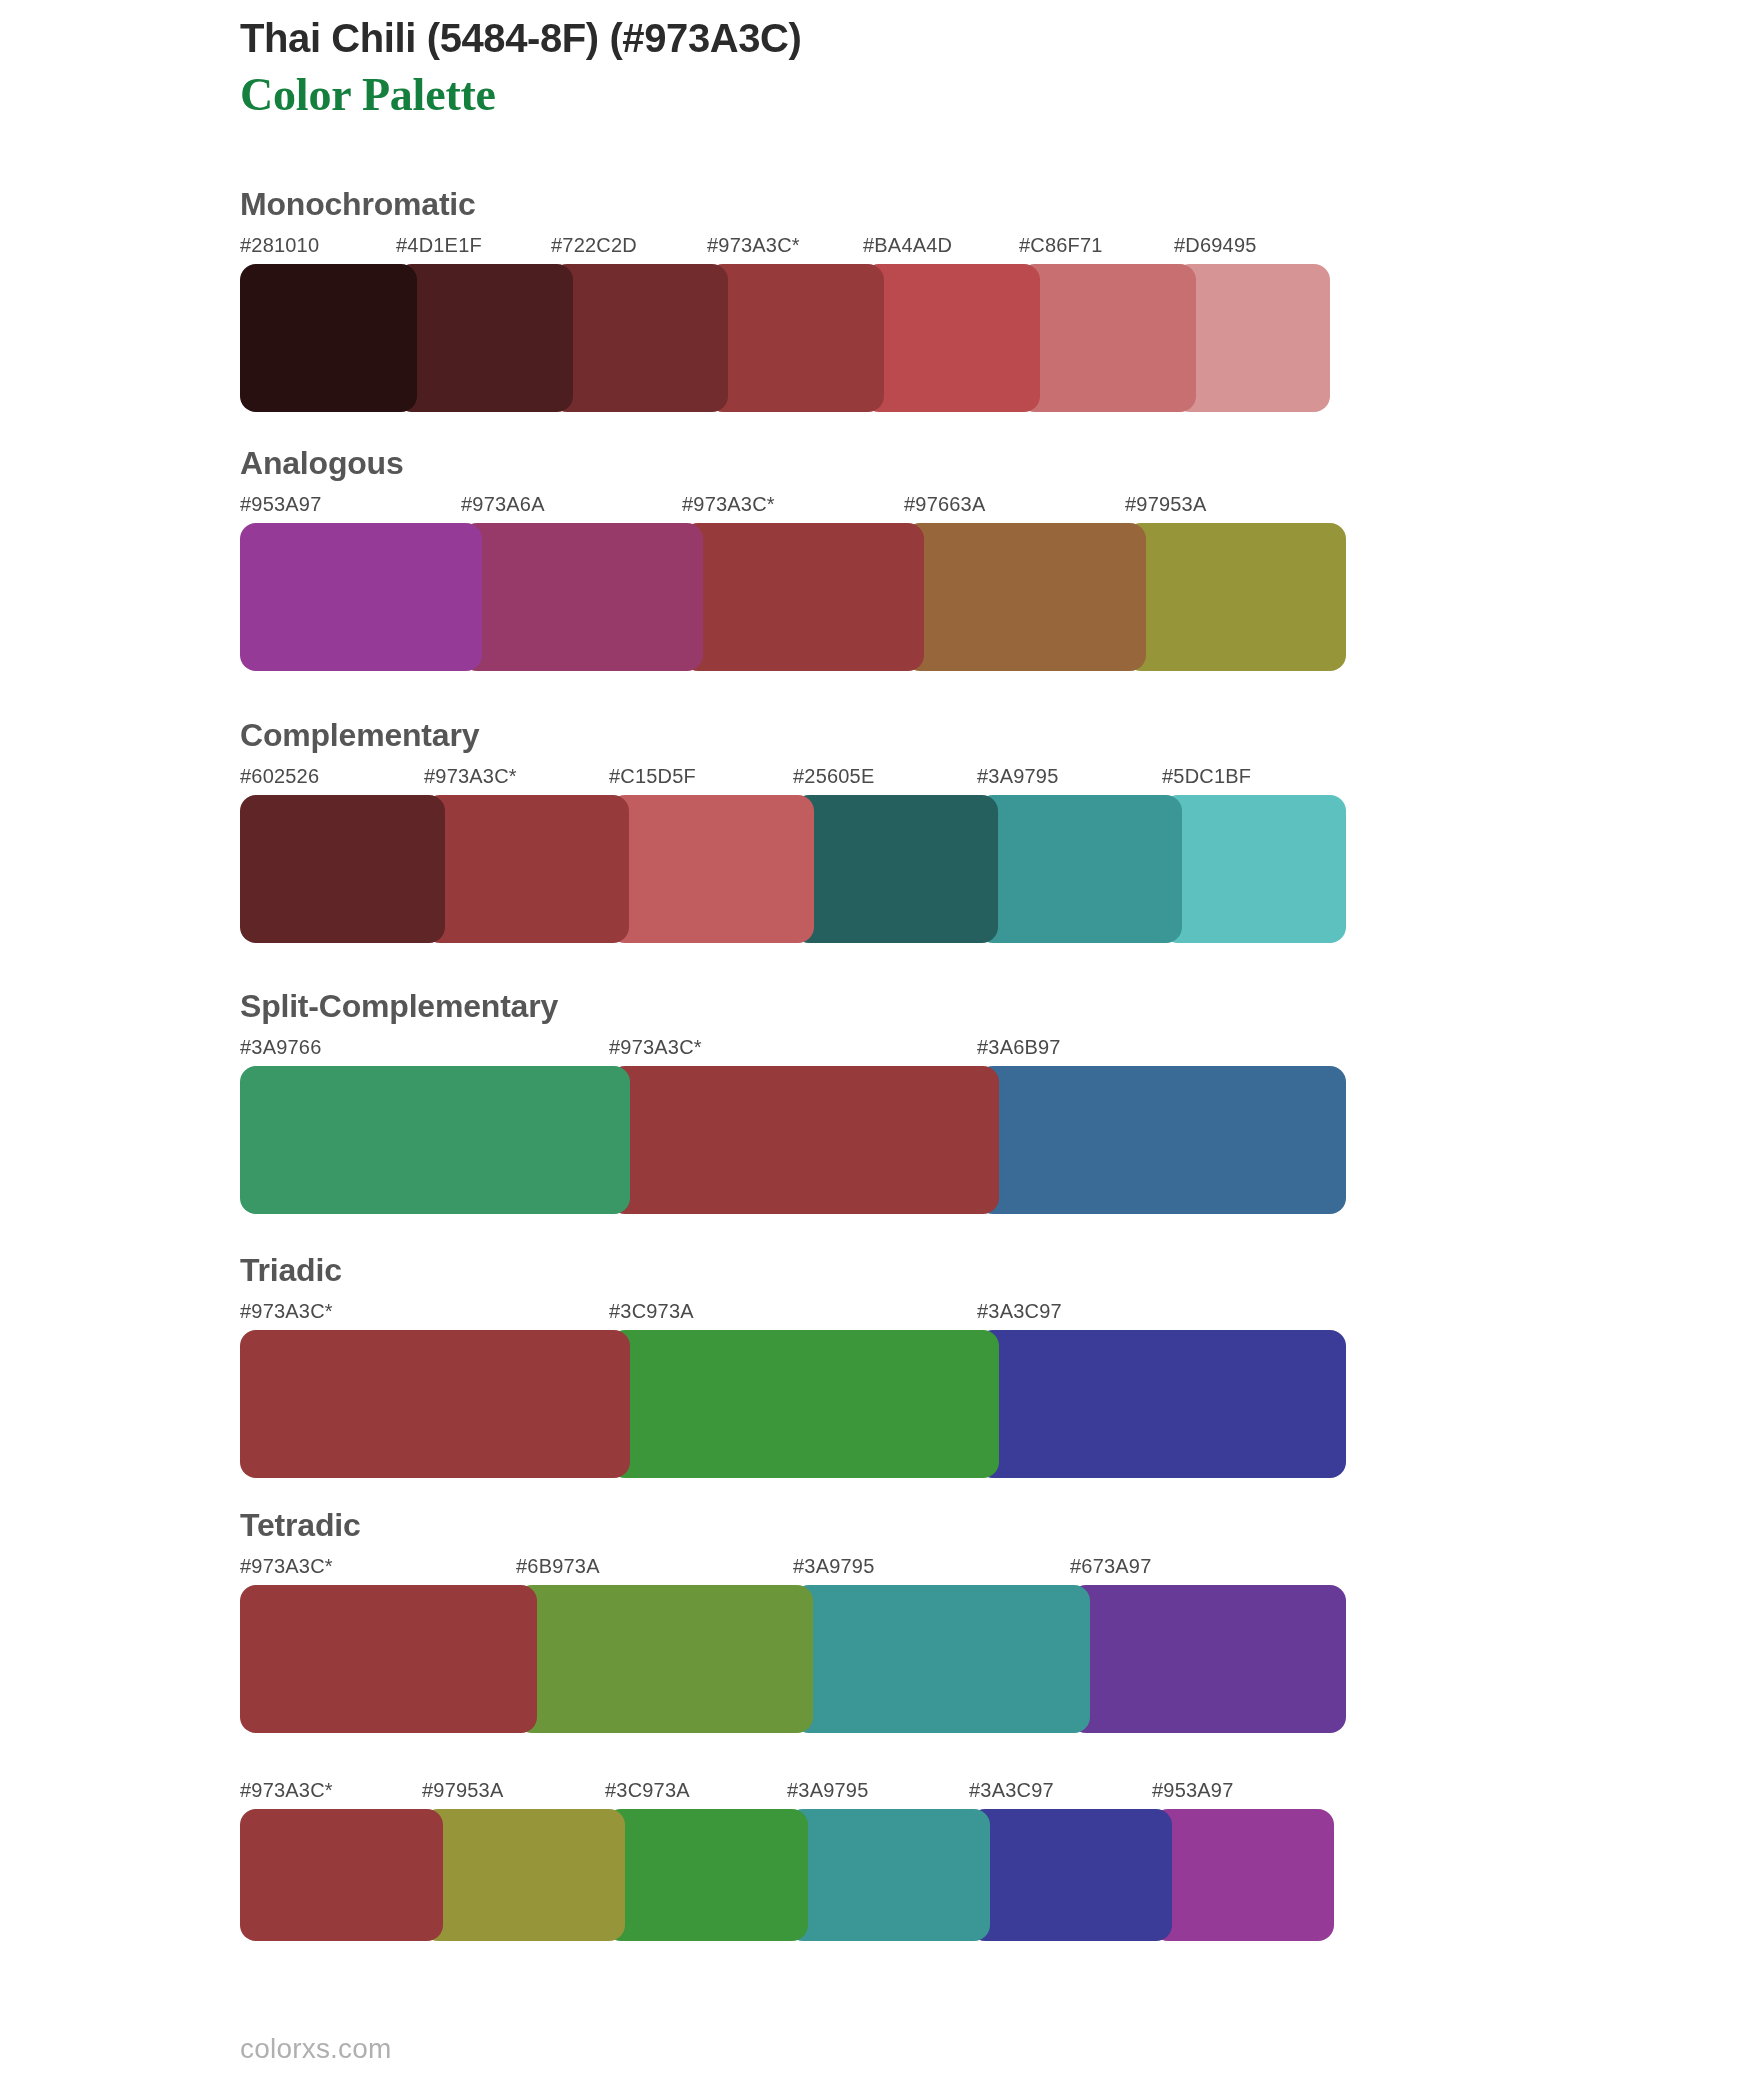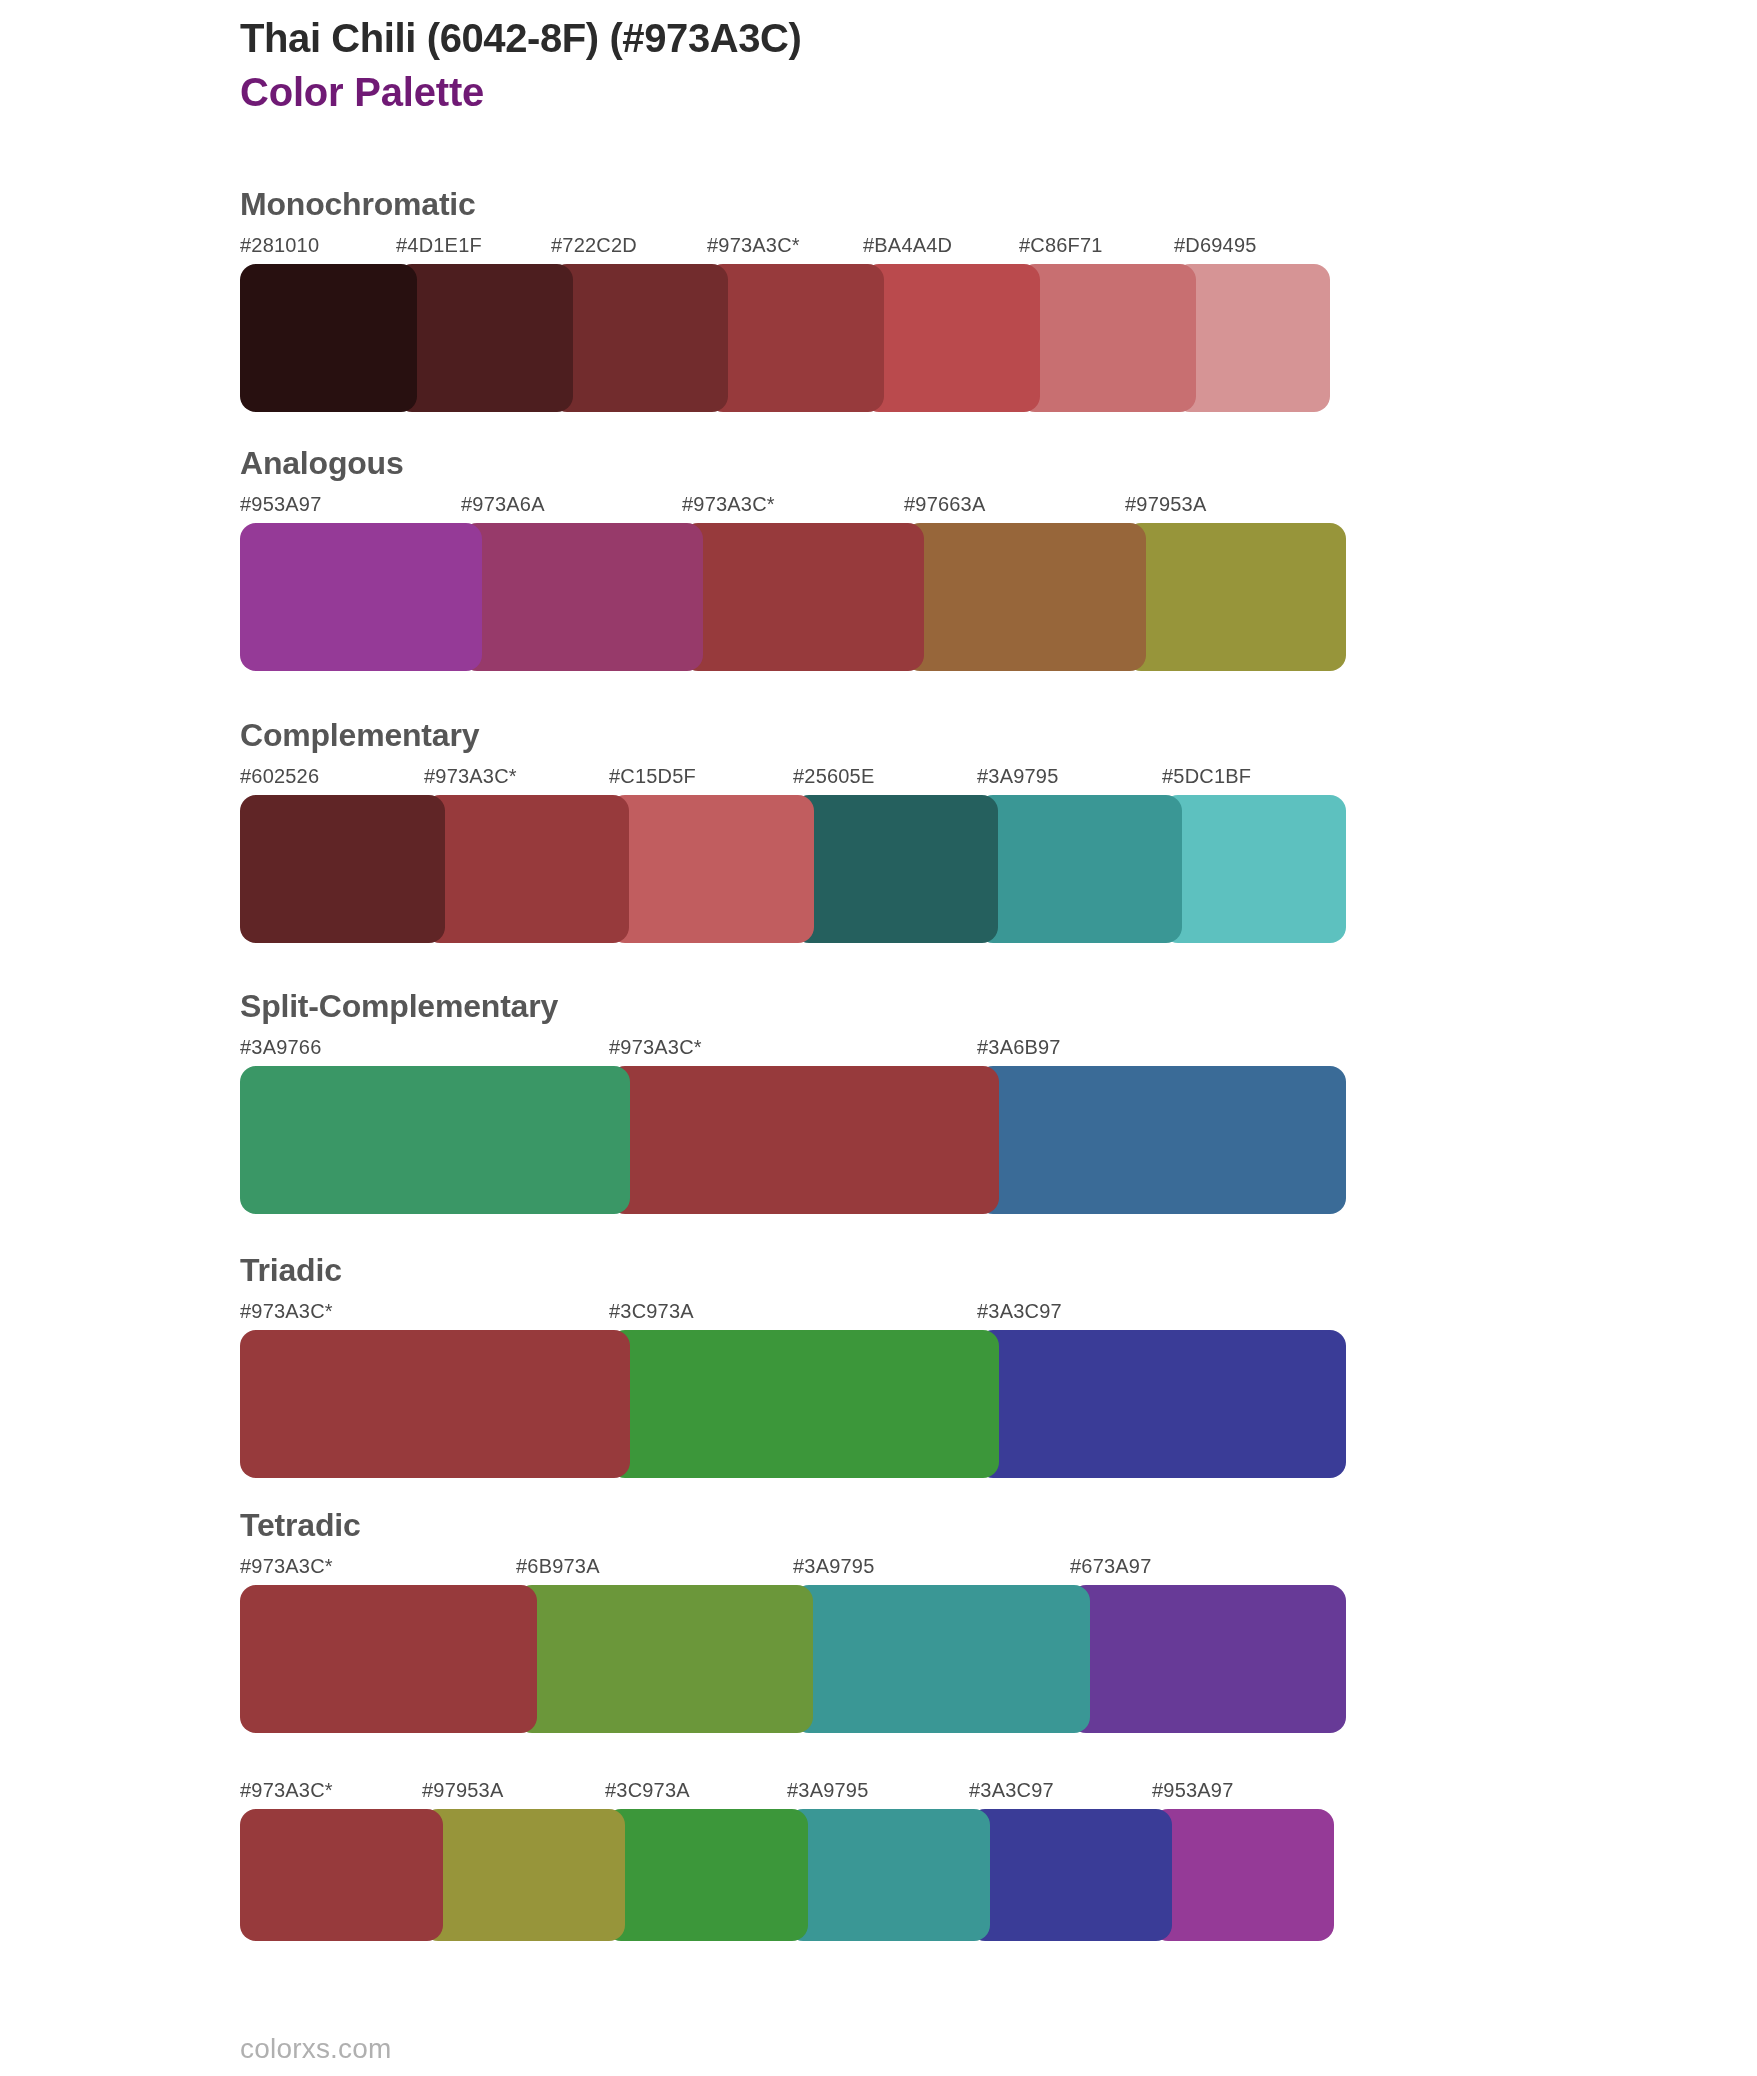--- a/index.html
+++ b/index.html
@@ -34,27 +34,28 @@
   .page-title {
     font-size: 40px;
     font-weight: bold;
     color: #2b2b2b;
     letter-spacing: -0.4px;
     line-height: 1.12;
     margin: 0;
     white-space: nowrap;
   }
   .page-subtitle {
-    font-size: 40px;
+    font-size: 46px;
     font-weight: bold;
-    color: #701a75;
+    color: #15803d;
     letter-spacing: -0.2px;
     line-height: 1.15;
     margin: 8px 0 0 0;
     white-space: nowrap;
+    font-family: Liberation Serif, serif;
   }
 
   
   .section {
     position: absolute;
     left: 240px;
     width: 1118px;
   }
   .section-title {
     font-size: 32px;
@@ -96,21 +97,21 @@
     color: #b0b0b0;
     letter-spacing: 0.2px;
   }
 </style>
 </head>
 <body>
 
 <div id="page">
 
   <div class="header">
-    <h1 class="page-title">Thai Chili (6042-8F) (#973A3C)</h1>
+    <h1 class="page-title">Thai Chili (5484-8F) (#973A3C)</h1>
     <h2 class="page-subtitle">Color Palette</h2>
   </div>
 
   <div id="sections-root">
       <div class="section" style="top: 188px;">
         <div class="section-title">Monochromatic</div>
         <div class="swatch-area" style="height: 178px;">
           <div class="swatch" title="#281010" style="left: 0px; width: 177px; height: 148px; background: rgb(40, 16, 16); z-index: 7;"></div>
           <div class="swatch-label" style="left: 0px;">#281010</div>
           <div class="swatch" title="#4D1E1F" style="left: 156px; width: 177px; height: 148px; background: rgb(77, 30, 31); z-index: 6;"></div>

